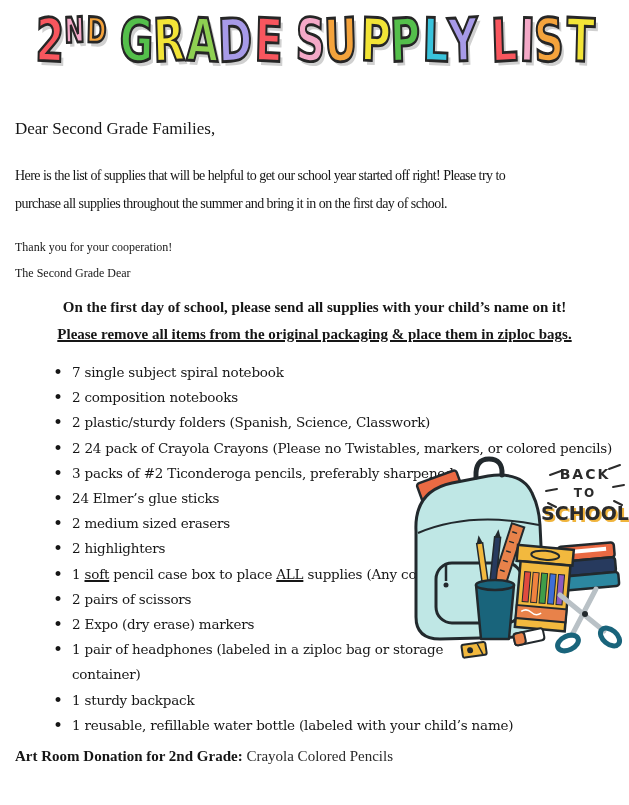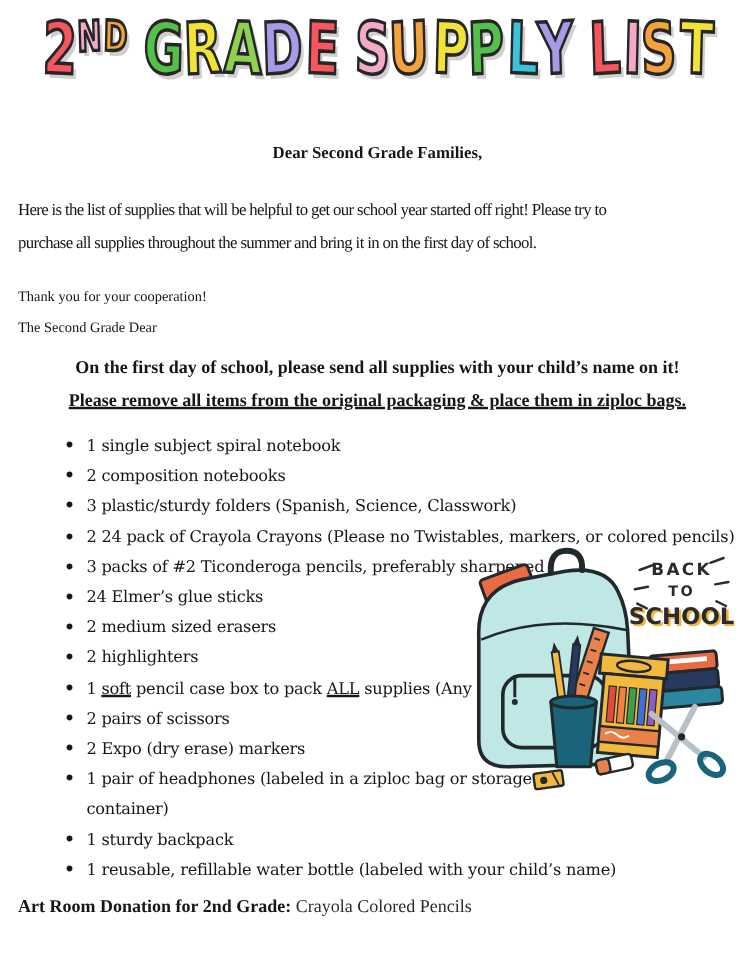--- a/index.html
+++ b/index.html
@@ -35,22 +35,22 @@
   .title-letter.sup{
     font-size:24px;
     position:relative;
     top:-20px;
   }
   .title-space{display:inline-block;width:12px;}
 
   
   .greeting{
     margin:18px 0 0;
-    font-weight:bold;
-    font-size:14px;line-height:18px;text-align:center;
+    font-weight:normal;
+    font-size:17px;line-height:18px;
   }
   .intro{margin-top:24px;}
   .intro .line{
     font-size:14px;line-height:28px;
     letter-spacing:-0.55px;
     white-space:nowrap;
   }
   .thanks{margin-top:16px;}
   .thanks p{margin:0;font-size:12px;line-height:26px;}
 
@@ -91,21 +91,21 @@
   .art-donation{
     margin:7px 0 16px;
     font-size:15px;line-height:22px;
   }
   .art-donation .label{font-weight:bold;}
   .art-donation .value{font-weight:normal;color:#2a2a2a;}
 
   
   .illustration{
     position:absolute;
-    top:447px;left:375px;
+    top:447px;left:392px;
     width:237px;height:220px;
   }
 </style>
 </head>
 <body>
 
 <div class="page">
   <div class="content">
 
     <div class="title-wrap"><span class="title-letter" style="color: rgb(248, 86, 94); --rot: 2deg;">2</span><span class="title-letter sup" style="color: rgb(244, 169, 200); --rot: -2.5deg;">N</span><span class="title-letter sup" style="color: rgb(244, 163, 60); --rot: 2deg;">D</span><span class="title-space"></span><span class="title-letter" style="color: rgb(84, 191, 75); --rot: 2deg;">G</span><span class="title-letter" style="color: rgb(242, 228, 55); --rot: -2.5deg;">R</span><span class="title-letter" style="color: rgb(142, 208, 82); --rot: 2deg;">A</span><span class="title-letter" style="color: rgb(167, 154, 232); --rot: -2.5deg;">D</span><span class="title-letter" style="color: rgb(248, 86, 94); --rot: 2deg;">E</span><span class="title-space"></span><span class="title-letter" style="color: rgb(244, 169, 200); --rot: 2deg;">S</span><span class="title-letter" style="color: rgb(244, 163, 60); --rot: -2.5deg;">U</span><span class="title-letter" style="color: rgb(242, 228, 55); --rot: 2deg;">P</span><span class="title-letter" style="color: rgb(84, 191, 75); --rot: -2.5deg;">P</span><span class="title-letter" style="color: rgb(57, 195, 220); --rot: 2deg;">L</span><span class="title-letter" style="color: rgb(167, 154, 232); --rot: -2.5deg;">Y</span><span class="title-space"></span><span class="title-letter" style="color: rgb(248, 86, 94); --rot: -2.5deg;">L</span><span class="title-letter" style="color: rgb(244, 169, 200); --rot: 2deg;">I</span><span class="title-letter" style="color: rgb(244, 163, 60); --rot: -2.5deg;">S</span><span class="title-letter" style="color: rgb(242, 228, 55); --rot: 2deg;">T</span></div>
@@ -122,45 +122,45 @@
       <p>The Second Grade Dear</p>
     </div>
 
     <div class="notice">
       <p>On the first day of school, please send all supplies with your child’s name on it!</p>
       <p class="underlined">Please remove all items from the original packaging &amp; place them in ziploc bags.</p>
     </div>
 
     <ul class="supply-list">
         <li>
-          <div class="supply-line"><span>1 single subject spiral notebook</span></div>
+          <div class="supply-line"><span>7 single subject spiral notebook</span></div>
         </li>
         <li>
           <div class="supply-line"><span>2 composition notebooks</span></div>
         </li>
         <li>
-          <div class="supply-line"><span>3 plastic/sturdy folders (Spanish, Science, Classwork)</span></div>
+          <div class="supply-line"><span>2 plastic/sturdy folders (Spanish, Science, Classwork)</span></div>
         </li>
         <li>
           <div class="supply-line"><span>2 24 pack of Crayola Crayons (Please no Twistables, markers, or colored pencils)</span></div>
         </li>
         <li>
           <div class="supply-line"><span>3 packs of #2 Ticonderoga pencils, preferably sharpened</span></div>
         </li>
         <li>
           <div class="supply-line"><span>24 Elmer’s glue sticks</span></div>
         </li>
         <li>
           <div class="supply-line"><span>2 medium sized erasers</span></div>
         </li>
         <li>
           <div class="supply-line"><span>2 highlighters</span></div>
         </li>
         <li>
-          <div class="supply-line"><span>1 </span><span class="em">soft</span><span> pencil case box to pack </span><span class="em">ALL</span><span> supplies (Any color)</span></div>
+          <div class="supply-line"><span>1 </span><span class="em">soft</span><span> pencil case box to place </span><span class="em">ALL</span><span> supplies (Any color)</span></div>
         </li>
         <li>
           <div class="supply-line"><span>2 pairs of scissors</span></div>
         </li>
         <li>
           <div class="supply-line"><span>2 Expo (dry erase) markers</span></div>
         </li>
         <li>
           <div class="supply-line"><span>1 pair of headphones (labeled in a ziploc bag or storage</span></div>
           <div class="supply-line"><span>container)</span></div>

